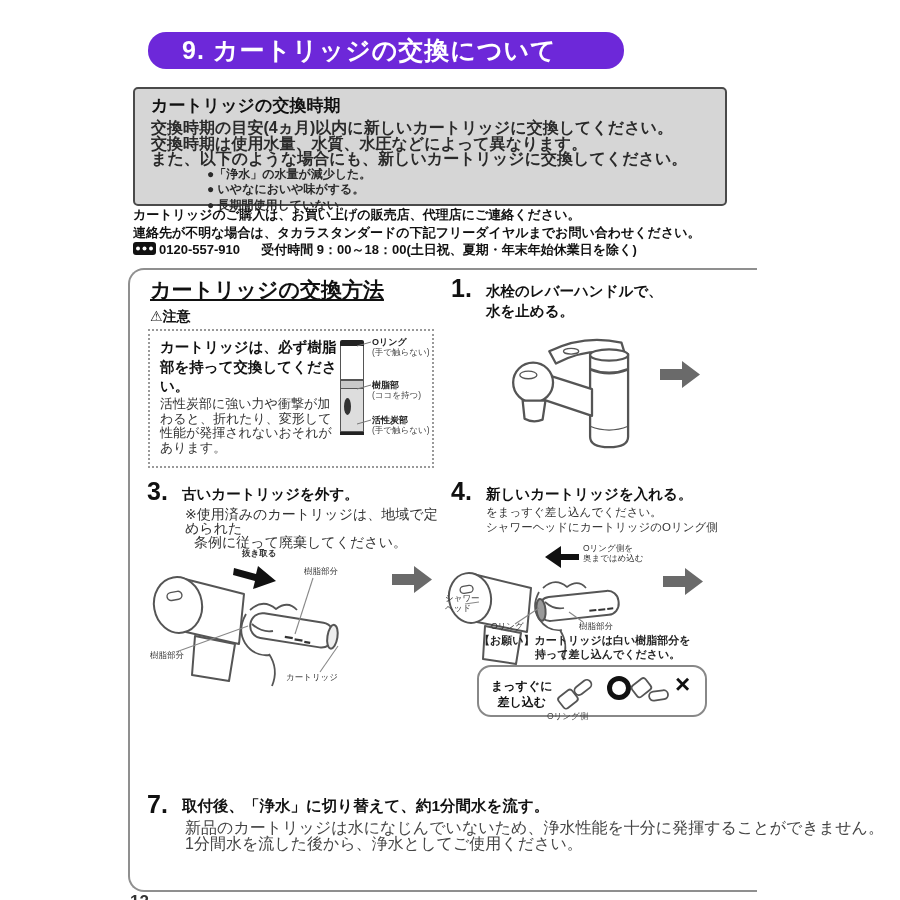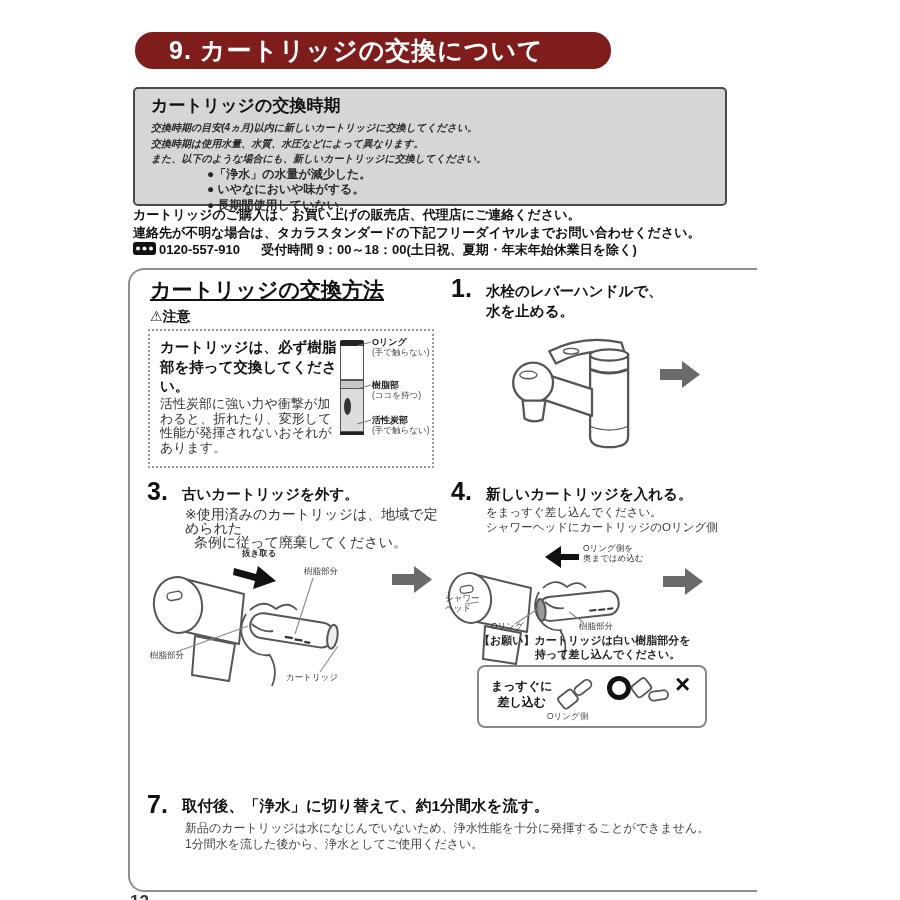--- a/index.html
+++ b/index.html
@@ -1,29 +1,29 @@
 <!DOCTYPE html>
 <html><head>
 <meta charset="utf-8">
 <style>
   html,body{margin:0;padding:0;}
   body{font-family:"Liberation Sans","DejaVu Sans",sans-serif;background:#fff;}
   .page{position:relative;width:900px;height:900px;background:#fff;overflow:hidden;color:#1a1a1a;}
   .abs{position:absolute;}
 
   
-  .header-bar{left:135px;top:32px;width:476px;height:37px;background:#7f1d1d;border-radius:18px;
+  .header-bar{left:148px;top:32px;width:476px;height:37px;background:#6d28d9;border-radius:18px;
     color:#fff;font-size:25px;font-weight:bold;line-height:37px;padding-left:0;text-align:left;letter-spacing:1px;}
   .header-bar span{padding-left:34px;}
 
   
   .period-box{left:133px;top:87px;width:574px;height:110px;background:#d6d6d6;border:2px solid #4a4a4a;
     border-radius:5px;padding:5px 0 0 16px;box-sizing:content-box;}
   .period-title{font-size:17px;font-weight:bold;color:#111;margin-bottom:3px;}
-  .period-line{font-size:10px;font-weight:bold;color:#2a2a2a;line-height:15.5px;font-style:italic;}
+  .period-line{font-size:16px;font-weight:bold;color:#2a2a2a;line-height:15.5px;}
   .period-bullet{font-size:12px;font-weight:bold;color:#2a2a2a;line-height:15.5px;margin-left:56px;}
 
   
   .purchase{left:133px;top:206px;width:640px;font-size:13px;font-weight:bold;color:#111;line-height:17.5px;}
   .freedial{display:inline-block;vertical-align:-1px;margin-right:3px;}
 
   
   .big-box{left:128px;top:268px;width:627px;height:620px;border:2px solid #8f8f8f;border-right:none;
     border-radius:16px 0 0 16px;}
 
@@ -49,29 +49,29 @@
   .step-num{font-size:25px;font-weight:bold;color:#111;}
   .step-title{font-size:14.5px;font-weight:bold;color:#111;line-height:20px;}
   .step-sub{font-size:11.5px;color:#333;line-height:15px;}
   .step-note{font-size:14px;color:#333;line-height:14px;}
 
   .diag-label{font-size:8.5px;color:#333;line-height:9.5px;position:absolute;}
   .request{left:479px;top:633px;font-size:11px;font-weight:bold;color:#222;line-height:14px;}
   .request .ind{padding-left:56px;}
 
   
-  .insert-box{left:477px;top:665px;width:230px;height:63px;border:2px solid #888;border-radius:8px;box-sizing:border-box;}
+  .insert-box{left:477px;top:665px;width:230px;height:52px;border:2px solid #888;border-radius:14px;box-sizing:border-box;}
   .insert-label{position:absolute;left:12px;top:11px;font-size:12px;font-weight:bold;color:#111;line-height:16px;text-align:center;}
   .ok-ring{position:absolute;left:128px;top:9px;width:14px;height:14px;border:5px solid #111;border-radius:50%;}
   .ok-ring span{font-size:0;color:transparent;}
   .ng-mark{position:absolute;left:196px;top:2px;font-size:26px;font-weight:bold;color:#111;}
   .oring-side{position:absolute;left:68px;top:44px;font-size:8.5px;color:#444;}
 
   
-  .s7-line{font-size:12px;color:#444;line-height:16px;}
+  .s7-line{font-size:16px;color:#444;line-height:16px;}
   .s7-note{font-size:11.5px;font-weight:bold;color:#222;line-height:14.5px;}
 
   .page-num{left:130px;top:892px;font-size:17px;font-weight:bold;color:#333;}
 </style>
 </head>
 <body>
 
 <div class="page">
 
   <div class="abs header-bar">

